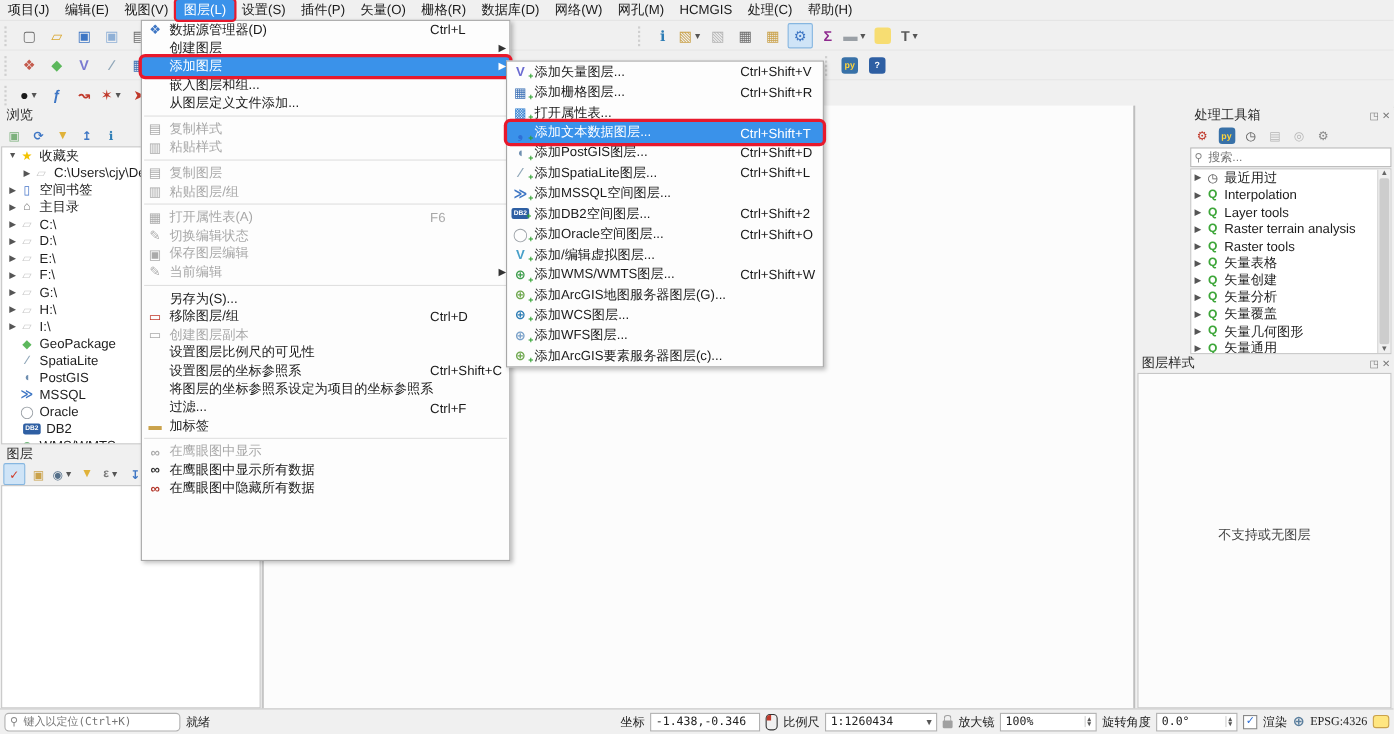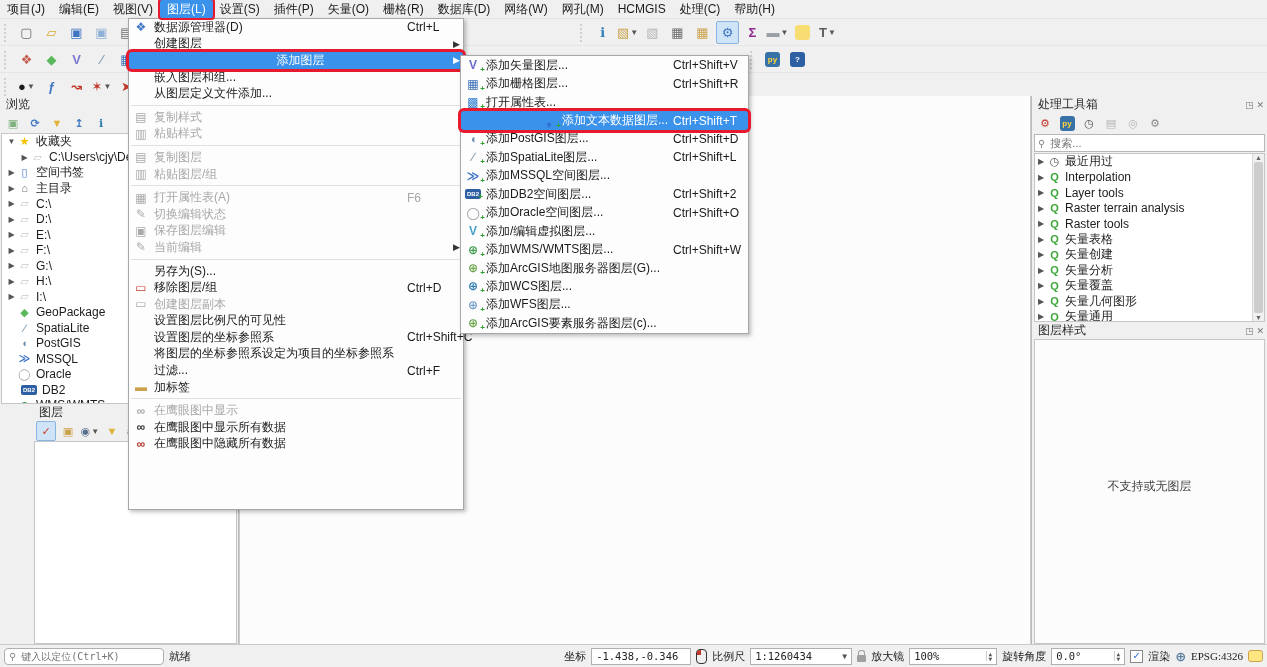--- a/index.html
+++ b/index.html
@@ -35,24 +35,24 @@
   .panel-tools{height:20px;display:flex;align-items:center;padding-left:3px;}
   .panel-tools .tbtn{width:18px;height:18px;font-size:11px;}
 
   #browser-panel{height:308px;display:flex;flex-direction:column;}
   #browser-tree{flex:1;background:#fff;border:1px solid #c6c6c6;margin:0 1px;overflow:hidden;}
   .trow{display:flex;align-items:center;height:15.5px;font-size:12px;color:#1c1c1c;white-space:nowrap;cursor:default;}
   .trow .arr{width:11px;text-align:center;font-size:8px;color:#555;flex:none;}
   .trow .ic{width:15px;flex:none;text-align:center;font-size:11px;font-weight:bold;margin-right:4px;}
   .ic.bgd{border-radius:2px;font-size:6px;width:14px;height:10px;line-height:10px;margin-right:5px;}
 
-  #layers-panel{flex:1;display:flex;flex-direction:column;padding-left:33px;}
+  #layers-panel{flex:1;display:flex;flex-direction:column;}
   #layers-empty{flex:1;background:#fff;border:1px solid #c6c6c6;margin:0 1px 1px 1px;}
 
-  #processing-panel{height:226px;display:flex;flex-direction:column;}
+  #processing-panel{height:226px;display:flex;flex-direction:column;padding-left:48px;}
   .searchbox{height:16px;margin:1px 2px;background:#fff;border:1px solid #b7b7b7;display:flex;align-items:center;padding:0 3px;}
   .searchbox .mag{font-size:10px;color:#888;margin-right:3px;}
   .searchbox input{border:none;outline:none;font-size:11px;color:#8a8a8a;width:100%;background:transparent;font-family:inherit;}
   #proc-tree{flex:1;background:#fff;border:1px solid #c6c6c6;margin:0 2px;overflow:hidden;position:relative;padding-right:12px;}
   .prow{display:flex;align-items:center;height:15.5px;font-size:12px;color:#1c1c1c;white-space:nowrap;}
   .prow .arr{width:12px;text-align:center;font-size:8px;color:#555;}
   .prow .ic{width:15px;text-align:center;font-size:11px;font-weight:bold;margin-right:3px;}
   .vscroll{position:absolute;top:0;right:0;width:11px;bottom:0;background:#f0f0f0;border-left:1px solid #d5d5d5;display:flex;flex-direction:column;align-items:center;justify-content:space-between;font-size:7px;color:#666;}
   .vthumb{flex:1;width:9px;margin:1px 0;background:#cdcdcd;border-radius:2px;}
 
@@ -79,26 +79,26 @@
   .slbl{white-space:nowrap;}
 
   
   .menu{position:absolute;background:#fdfdfd;border:1px solid #a7a7a7;box-shadow:2px 2px 4px rgba(0,0,0,.25);z-index:40;overflow:visible;}
   #layer-menu{left:128px;top:18px;width:334px;height:490px;}
   #add-layer-submenu{left:460px;top:55px;width:287px;height:277px;z-index:45;}
   .mi,.smi{display:flex;align-items:center;font-size:12px;color:#1a1a1a;position:relative;white-space:nowrap;cursor:default;}
   .mi{height:16.6px;padding-right:16px;}
   .smi{height:18.45px;padding-right:4px;}
   .mi .ic,.smi .ic{width:20px;flex:none;text-align:center;font-size:12px;font-weight:bold;position:relative;margin:0 3px 0 2px;}
-  .mi .sc{position:absolute;left:278px;color:#1a1a1a;text-align:right;}
+  .mi .sc{position:absolute;left:262px;color:#1a1a1a;text-align:right;}
   .smi .sc{position:absolute;left:212px;}
   .mi .sub{position:absolute;right:3px;font-size:9px;color:#333;}
   .mi.dis,.mi.dis .sc{color:#a8a8a8;}
   .mi.dis .ic,{opacity:.45;}
-  .mi.hl,.smi.hl{background:#3a92ea;color:#fff;justify-content:center;}
+  .mi.hl,.smi.hl{background:#3a92ea;color:#fff;}
   .mi.hl .sc,.smi.hl .sc,.mi.hl .sub{color:#fff;}
   .menu .sep{height:7px;position:relative;}
   .menu .sep::after{content:"";position:absolute;left:2px;right:2px;top:3px;border-top:1px solid #e0e0e0;}
   .redbox{box-shadow:0 0 0 3px #e8192c;border-radius:3px;z-index:50;}
   .plus{position:absolute;right:-2px;bottom:-2px;font-size:8px;color:#2da12d;font-weight:bold;line-height:8px;}
   .ic.txt{background:#2e5fa3;color:#fff;border-radius:2px;font-size:6px;width:16px;height:10px;line-height:10px;margin:0 5px 0 4px;}
 </style>
 </head>
 <body>
 <div id="app">

